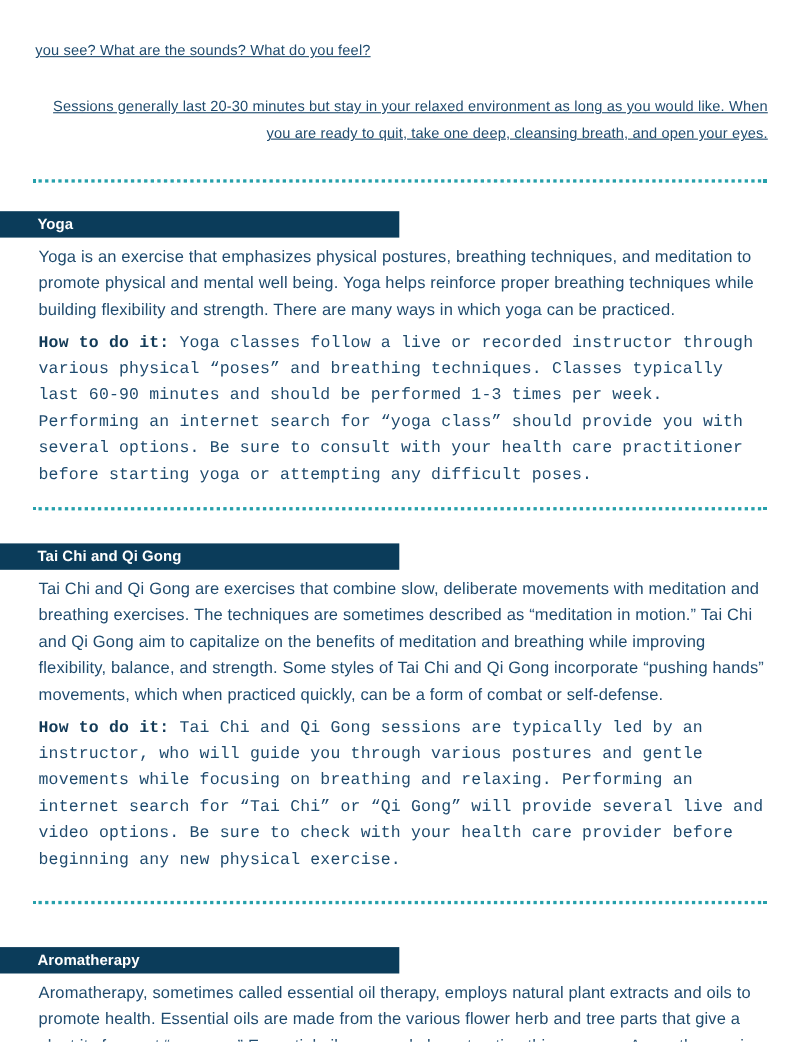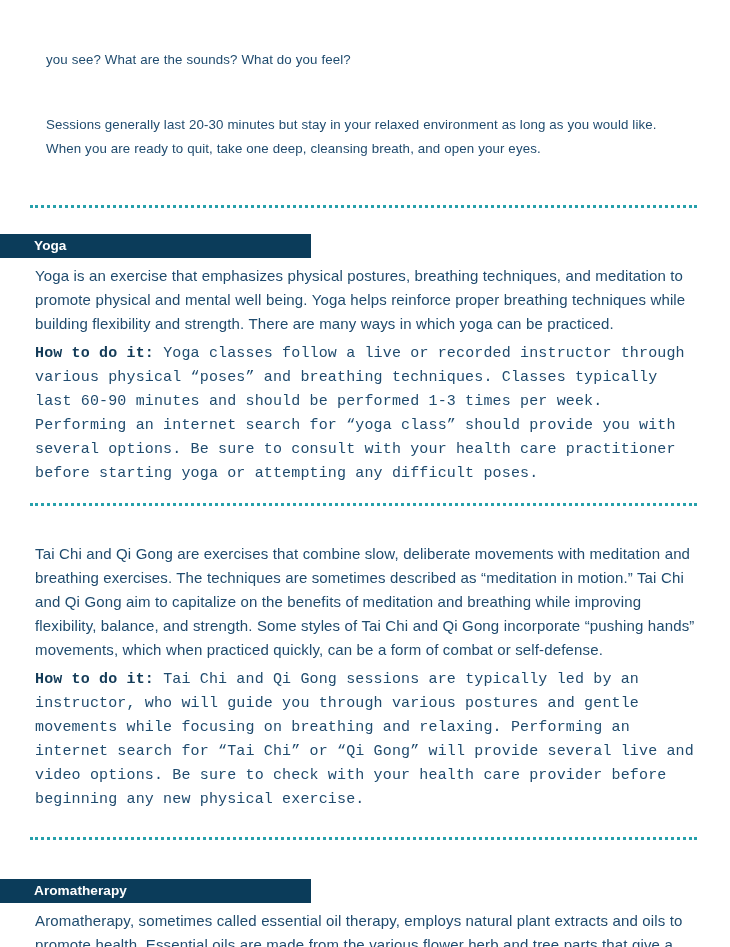--- a/index.html
+++ b/index.html
@@ -20,47 +20,49 @@
     height: 947px;
     box-sizing: border-box;
     padding: 0;
   }
 
   
   .intro {
     padding: 0 30px 0 30px;
   }
   .intro p {
-    margin: 16px;
+    margin: 2px;
     color: #1f4b6e;
     font-size: 13.3px;
     line-height: 24px;
     letter-spacing: 0.01em;
+    text-decoration: underline;
   }
   .intro p.first {
     padding-top: 32px;
   }
   .intro p.second {
     padding-top: 25px;
+    text-align: right;
   }
 
   
   .divider {
     height: 0;
     border-top: 3px dotted #26a0ab;
     margin: 0 33px 0 30px;
   }
 
   
   .section {
     position: relative;
   }
   .section-banner {
     background: #0b3c5a;
-    width: 311px;
+    width: 363px;
     height: 24px;
     display: flex;
     align-items: center;
     padding: 0 0 0 34px;
     box-sizing: border-box;
   }
   .section-banner .title {
     color: #ffffff;
     font-size: 13.6px;
     font-weight: bold;
@@ -119,20 +121,23 @@
       <p class="para-1">Yoga is an exercise that emphasizes physical postures, breathing techniques, and meditation to promote physical and mental well being.  Yoga helps reinforce proper breathing techniques while building flexibility and strength.  There are many ways in which yoga can be practiced.</p>
       <p class="para-2"><span class="lead">How to do it:</span><span> Yoga classes follow a live or recorded instructor through various physical “poses” and breathing techniques.  Classes typically last 60-90 minutes and should be performed 1-3 times per week.  Performing an internet search for “yoga class” should provide you with several options. Be sure to consult with your health care practitioner before starting yoga or attempting any difficult poses.</span></p>
     </div>
   </div>
 
   <div class="sp-before-div-2"></div>
   <div class="divider"></div>
   <div class="sp-after-div-2"></div>
 
   <div class="section">
+    <div class="section-banner">
+      <span class="title">Tai Chi and Qi Gong</span>
+    </div>
     <div class="section-body">
       <p class="para-1">Tai Chi and Qi Gong are exercises that combine slow, deliberate movements with meditation and breathing exercises.  The techniques are sometimes described as “meditation in motion.”  Tai Chi and Qi Gong aim to capitalize on the benefits of meditation and breathing while improving flexibility, balance, and strength.  Some styles of Tai Chi and Qi Gong incorporate “pushing hands” movements, which when practiced quickly, can be a form of combat or self-defense.</p>
       <p class="para-2"><span class="lead">How to do it:</span><span> Tai Chi and Qi Gong sessions are typically led by an instructor, who will guide you through various postures and gentle movements while focusing on breathing and relaxing.  Performing an internet search for “Tai Chi” or “Qi Gong” will provide several live and video options.  Be sure to check with your health care provider before beginning any new physical exercise.</span></p>
     </div>
   </div>
 
   <div class="sp-before-div-3"></div>
   <div class="divider"></div>
   <div class="sp-after-div-3"></div>
 

